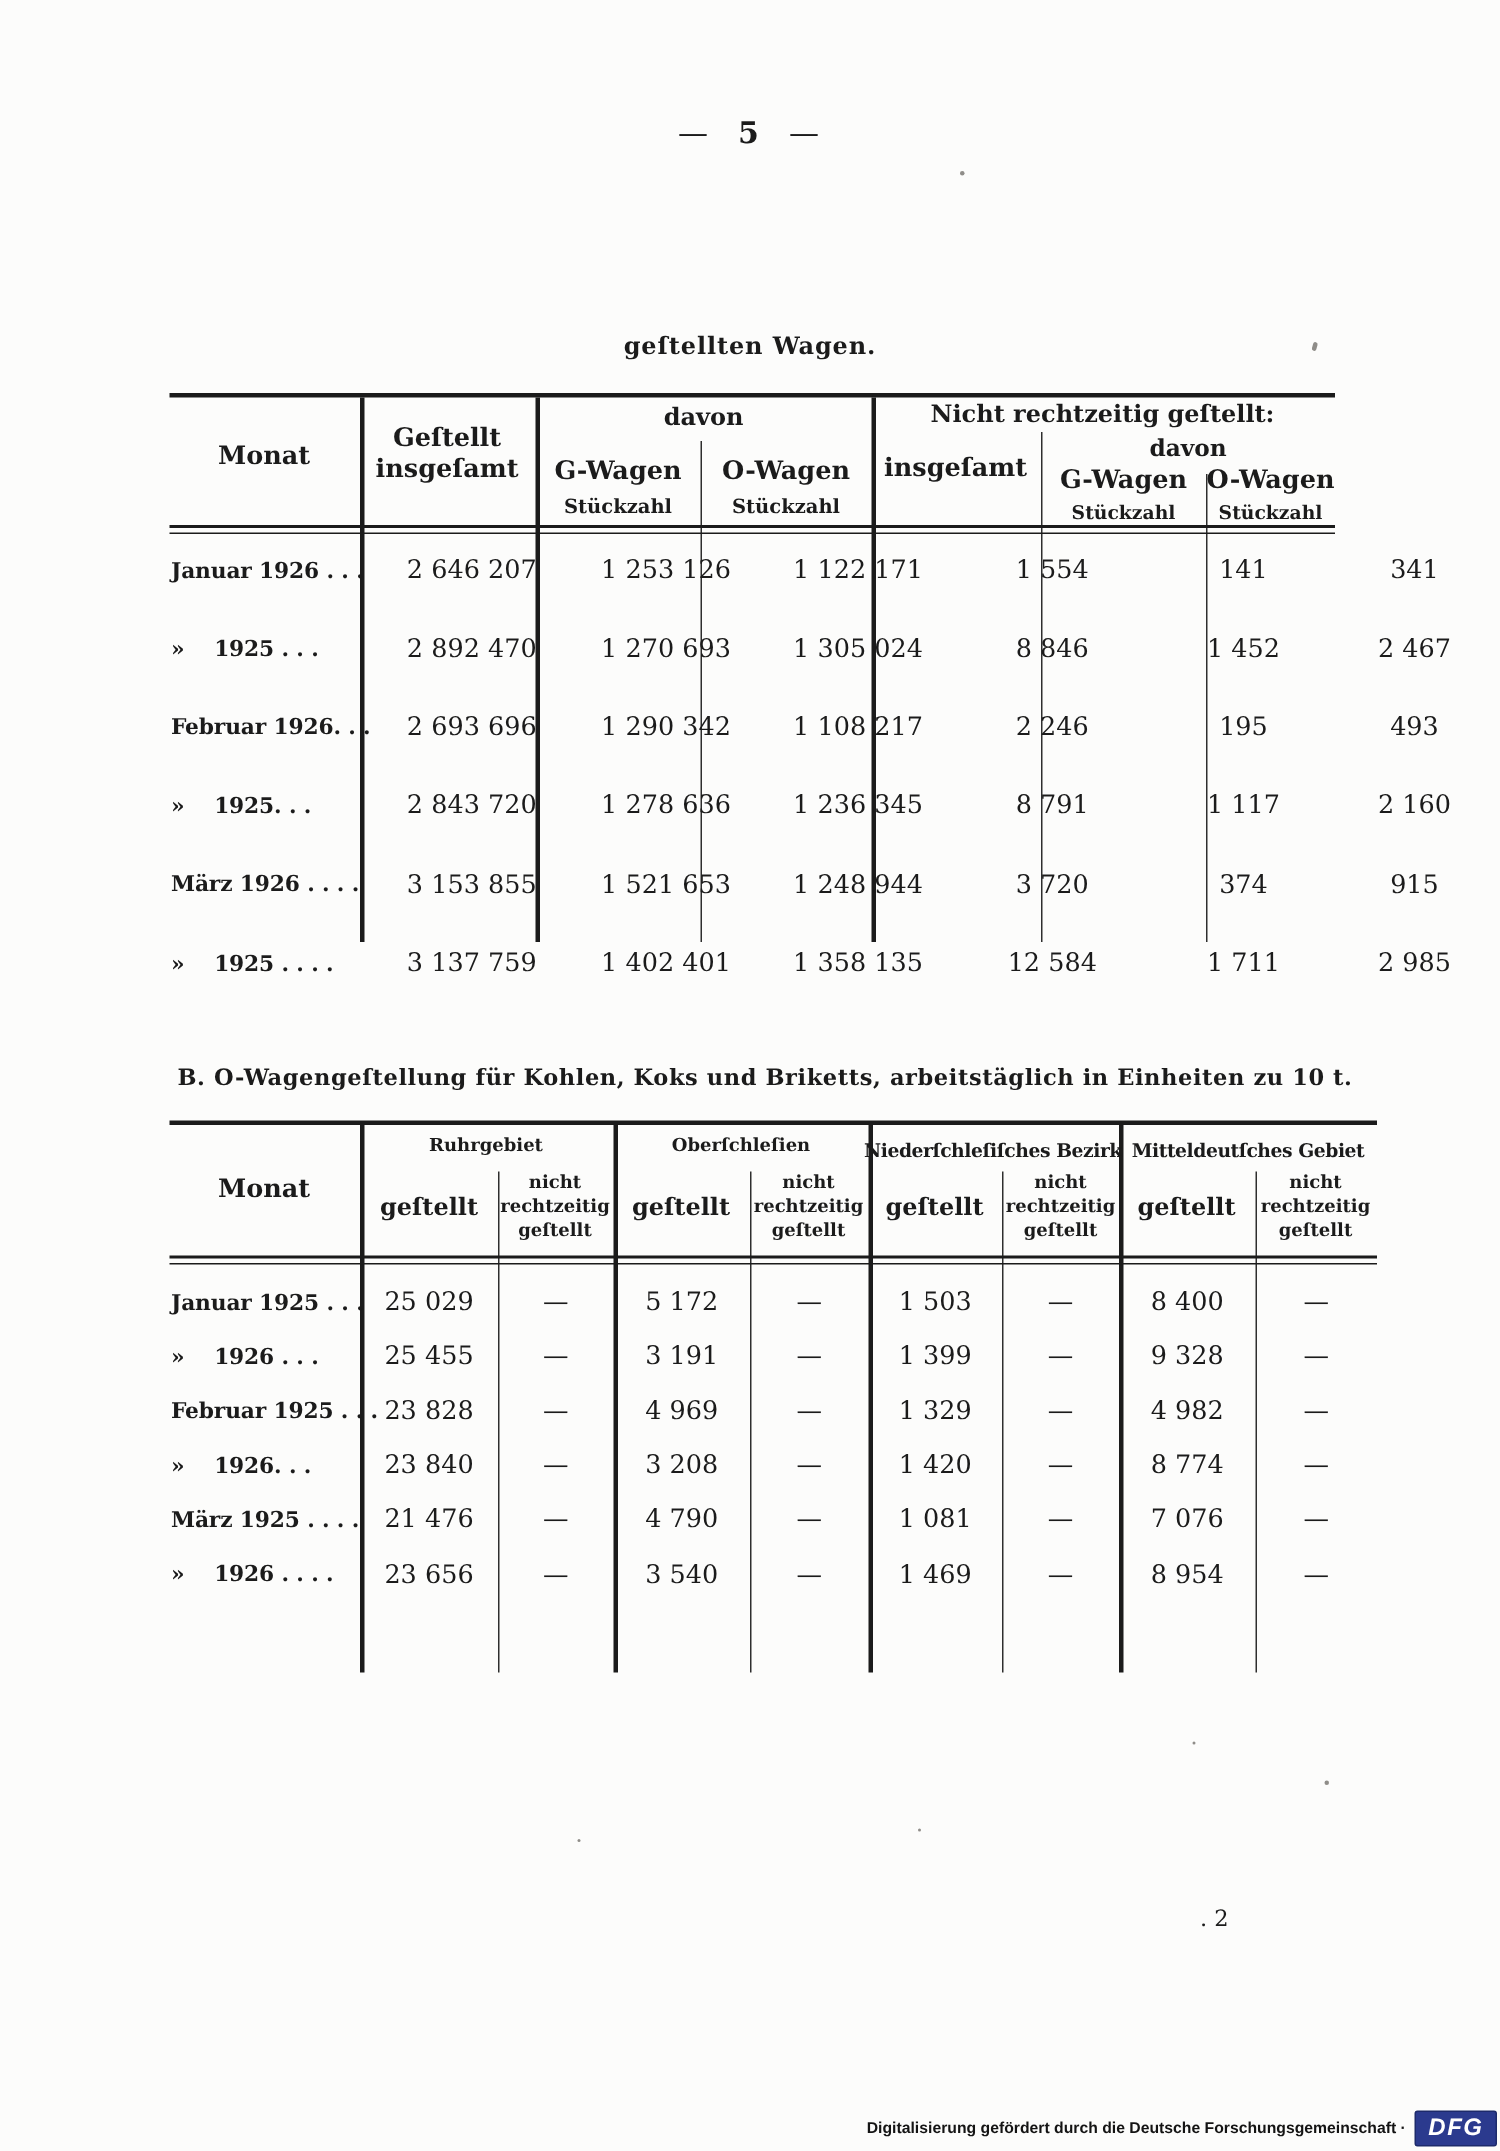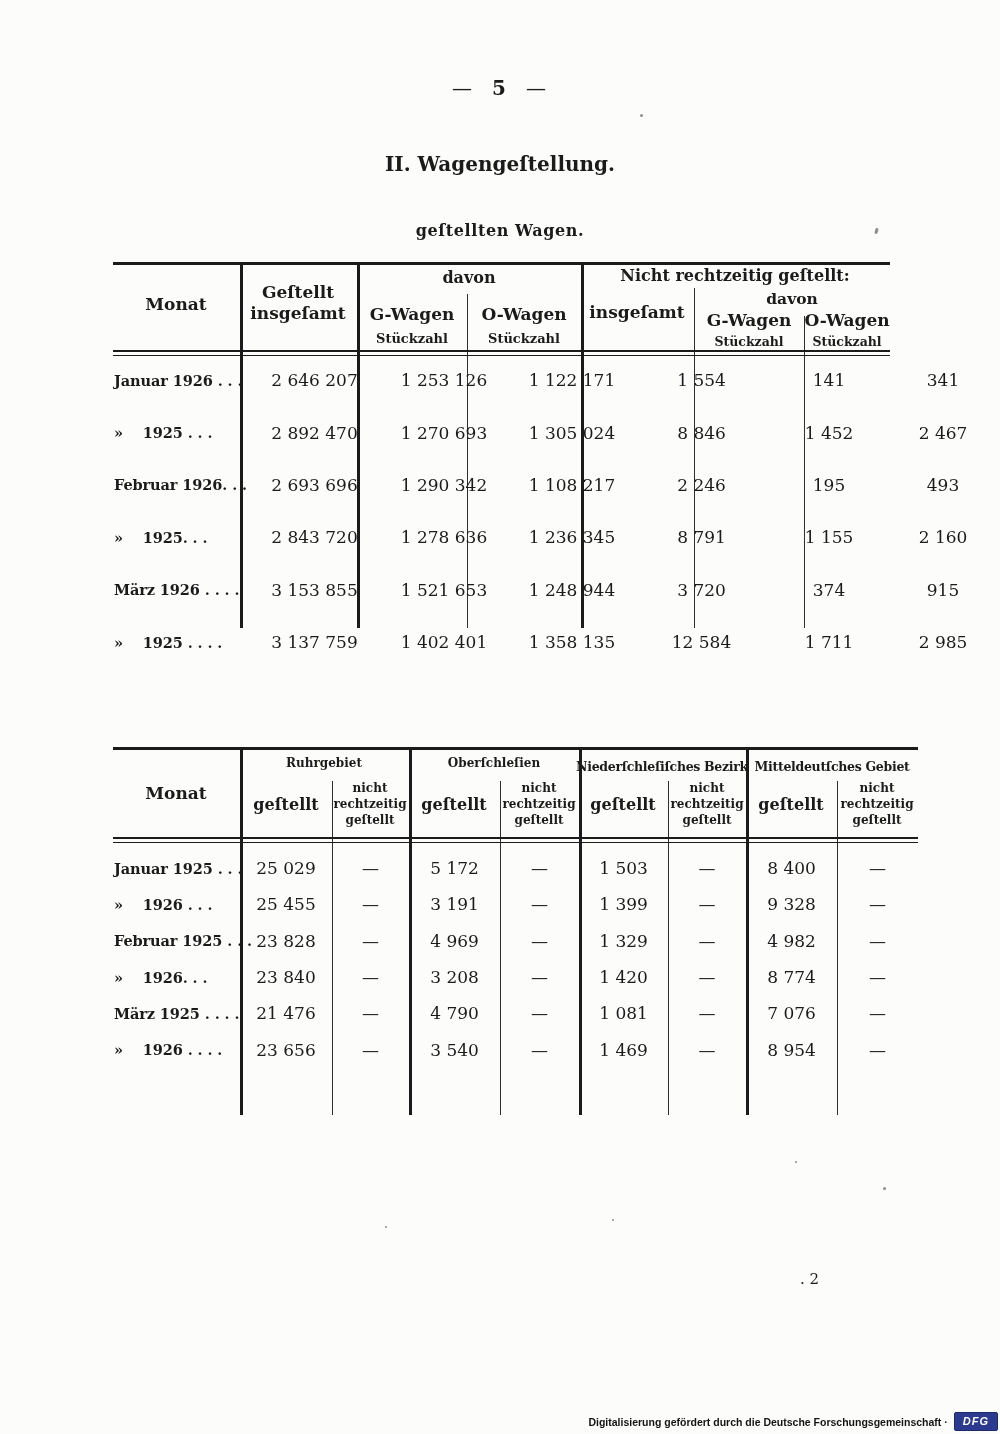--- a/index.html
+++ b/index.html
@@ -31,33 +31,32 @@
   #gridA{grid-template-columns:127px 117px 110px 114px 113px 110px 86px;grid-auto-rows:36.4px;gap:16px;}
   #gridB{grid-template-columns:127px 92px 77px 91px 79px 89px 78px 91px 81px;grid-auto-rows:36.3px;}
   .regname{font-weight:bold;font-size:12px;}
   .regname.narrow{font-size:12.5px;letter-spacing:-0.3px;}
   .nrg{font-weight:bold;font-size:12px;line-height:1.32;}
   
   .footer{position:absolute;right:2px;bottom:3px;display:flex;align-items:center;gap:6px;
           font-family:"Liberation Sans", sans-serif;}
   .footer-text{font-size:10.5px;font-weight:bold;color:#141414;}
   .dfg-logo{display:inline-block;background:#2b3a8e;color:#ffffff;border:1px solid #1d2a6b;
-            border-radius:2px;font-size:11px;font-weight:bold;font-style:italic;
+            border-radius:2px;font-size:16px;font-weight:bold;font-style:italic;
             padding:3px 8px 3px 8px;letter-spacing:1px;line-height:1;}
   .sig{font-size:15px;}
   .speck{position:absolute;background:#55514c;border-radius:50%;opacity:0.65;}
 </style>
 </head>
 <body>
 
 <div class="page">
 
   <div class="abs pageno"><span>—</span><span class="num">5</span><span>—</span></div>
 
-  <div class="abs sect-title">II. Wagengeſtellung.</div>
   <div class="abs ctr capA2">geſtellten Wagen.</div>
 
   <div class="tbl" style="left:113px;top:262px;width:777px;height:366px;">
     <div class="rule-top"></div>
 
     <div class="vl thick" style="left:127px;top:3px;height:363px;"></div>
     <div class="vl thick" style="left:244px;top:3px;height:363px;"></div>
     <div class="vl thin" style="left:354px;top:32px;height:334px;"></div>
     <div class="vl thick" style="left:468px;top:3px;height:363px;"></div>
     <div class="vl thin" style="left:581px;top:26px;height:340px;"></div>
@@ -103,41 +102,42 @@
       <div class="cell">1 108 217</div>
       <div class="cell">2 246</div>
       <div class="cell">195</div>
       <div class="cell">493</div>
 
       <div class="cell lbl">»&nbsp;&nbsp;&nbsp;&nbsp;1925. . .</div>
       <div class="cell">2 843 720</div>
       <div class="cell">1 278 636</div>
       <div class="cell">1 236 345</div>
       <div class="cell">8 791</div>
-      <div class="cell">1 155</div>
+      <div class="cell">1 117</div>
       <div class="cell">2 160</div>
 
       <div class="cell lbl">März 1926 . . . .</div>
       <div class="cell">3 153 855</div>
       <div class="cell">1 521 653</div>
       <div class="cell">1 248 944</div>
       <div class="cell">3 720</div>
       <div class="cell">374</div>
       <div class="cell">915</div>
 
       <div class="cell lbl">»&nbsp;&nbsp;&nbsp;&nbsp;1925 . . . .</div>
       <div class="cell">3 137 759</div>
       <div class="cell">1 402 401</div>
       <div class="cell">1 358 135</div>
       <div class="cell">12 584</div>
       <div class="cell">1 711</div>
       <div class="cell">2 985</div>
     </div>
   </div>
 
+  <div class="abs ctr capB">B. O-Wagengeſtellung für Kohlen, Koks und Briketts, arbeitstäglich in Einheiten zu 10 t.</div>
 
   <div class="tbl" style="left:113px;top:747px;width:805px;height:368px;">
     <div class="rule-top"></div>
 
     <div class="vl thick" style="left:127px;top:3px;height:365px;"></div>
     <div class="vl thin" style="left:219px;top:34px;height:334px;"></div>
     <div class="vl thick" style="left:296px;top:3px;height:365px;"></div>
     <div class="vl thin" style="left:387px;top:34px;height:334px;"></div>
     <div class="vl thick" style="left:466px;top:3px;height:365px;"></div>
     <div class="vl thin" style="left:555px;top:34px;height:334px;"></div>

